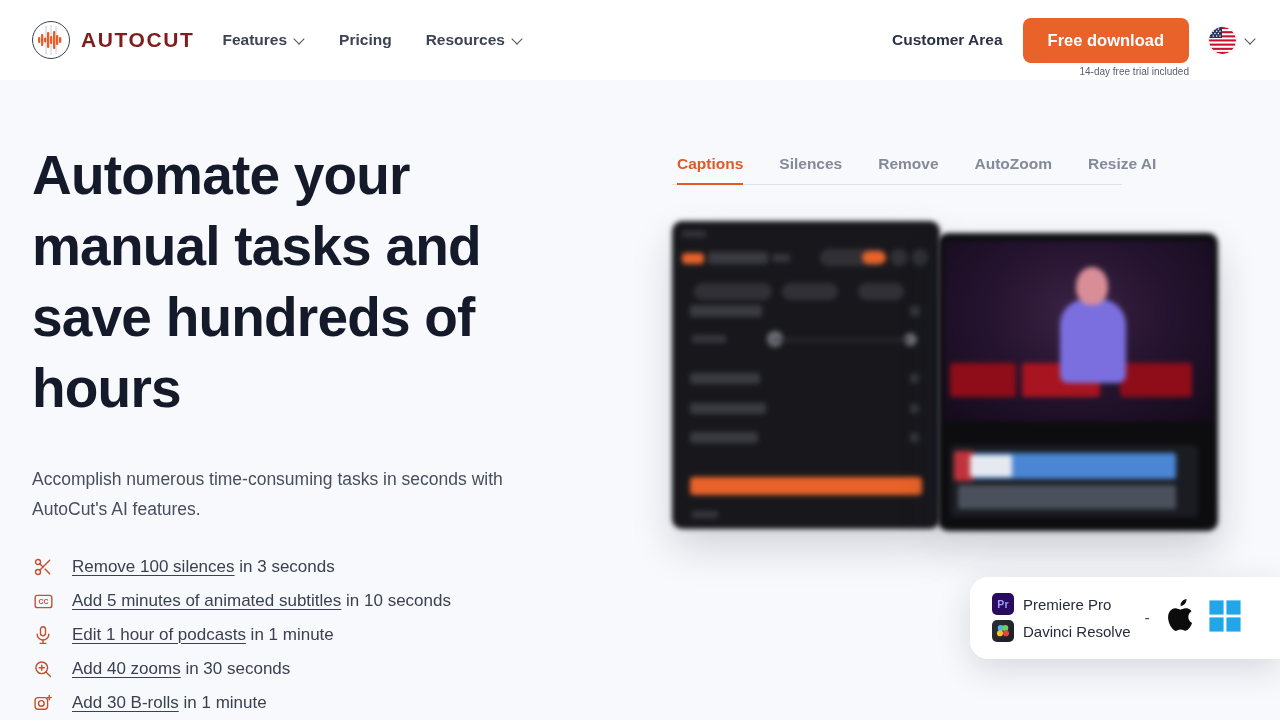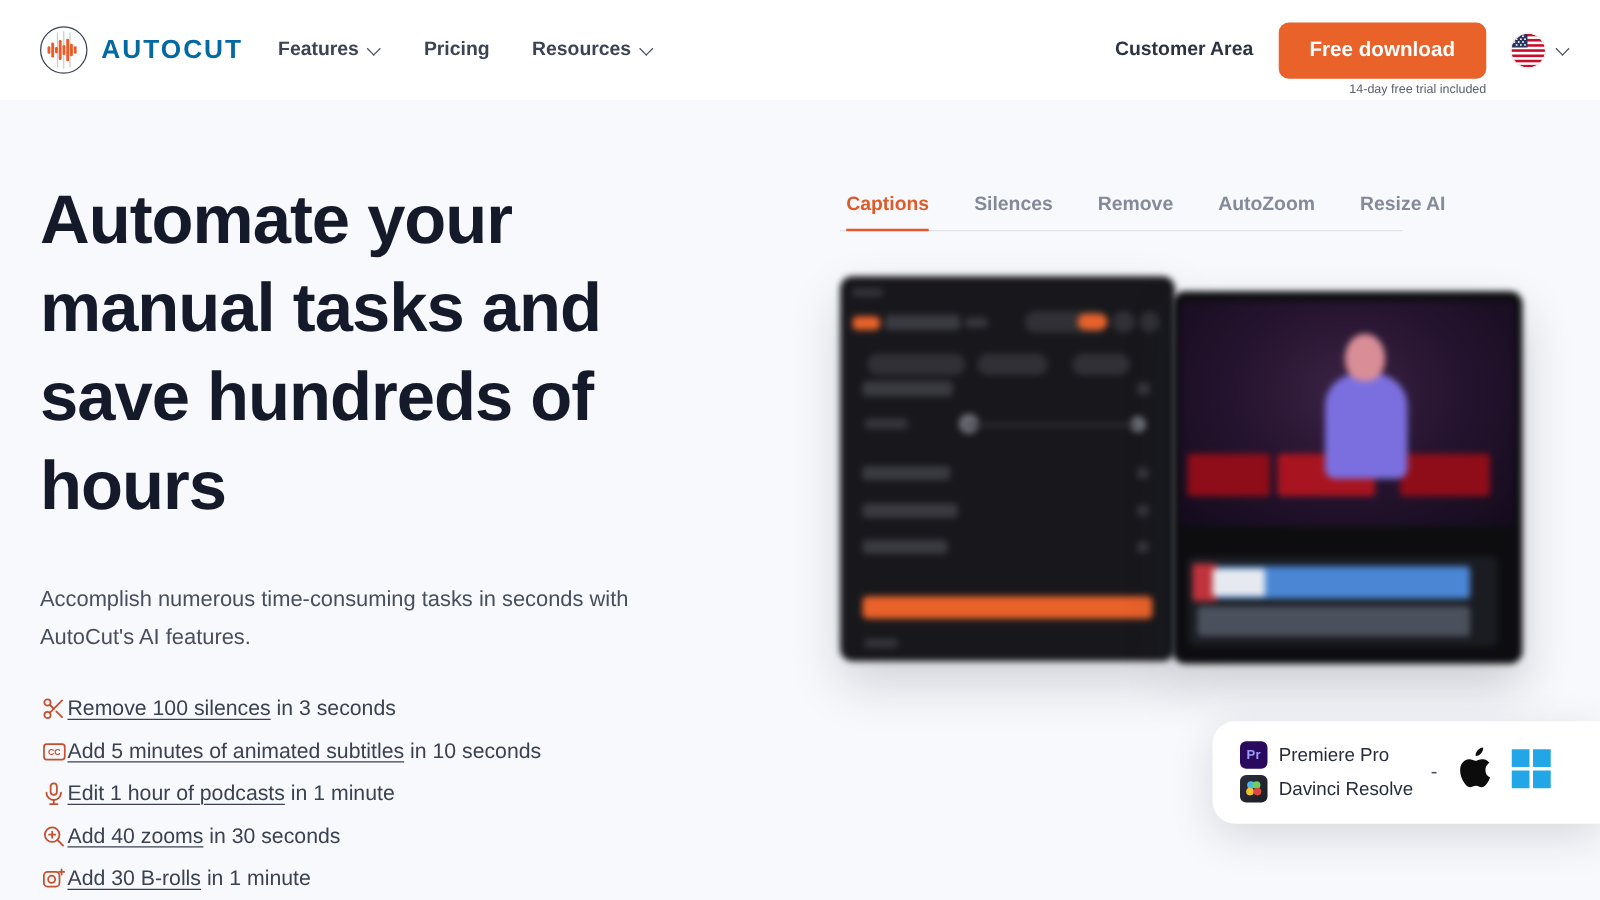--- a/index.html
+++ b/index.html
@@ -42,21 +42,21 @@
     display: flex;
     align-items: center;
     justify-content: center;
     overflow: hidden;
     position: relative;
   }
   .brand-name {
     font-size: 21px;
     font-weight: bold;
     letter-spacing: 1.6px;
-    color: #0369a1;
+    color: #7f1d1d;
   }
 
   .nav {
     display: flex;
     align-items: center;
     gap: 30px;
     margin-left: 26px;
   }
   .nav-item {
     display: flex;
@@ -165,20 +165,21 @@
     max-width: 545px;
   }
 
   .feature-list {
     margin-top: 26px;
     list-style: none;
   }
   .feature-item {
     display: flex;
     align-items: center;
+    gap: 18px;
     height: 34px;
     font-size: 17px;
     color: #3a4150;
   }
   .feature-icon {
     width: 22px; height: 22px;
     flex: none;
     display: flex;
     align-items: center;
     justify-content: center;

